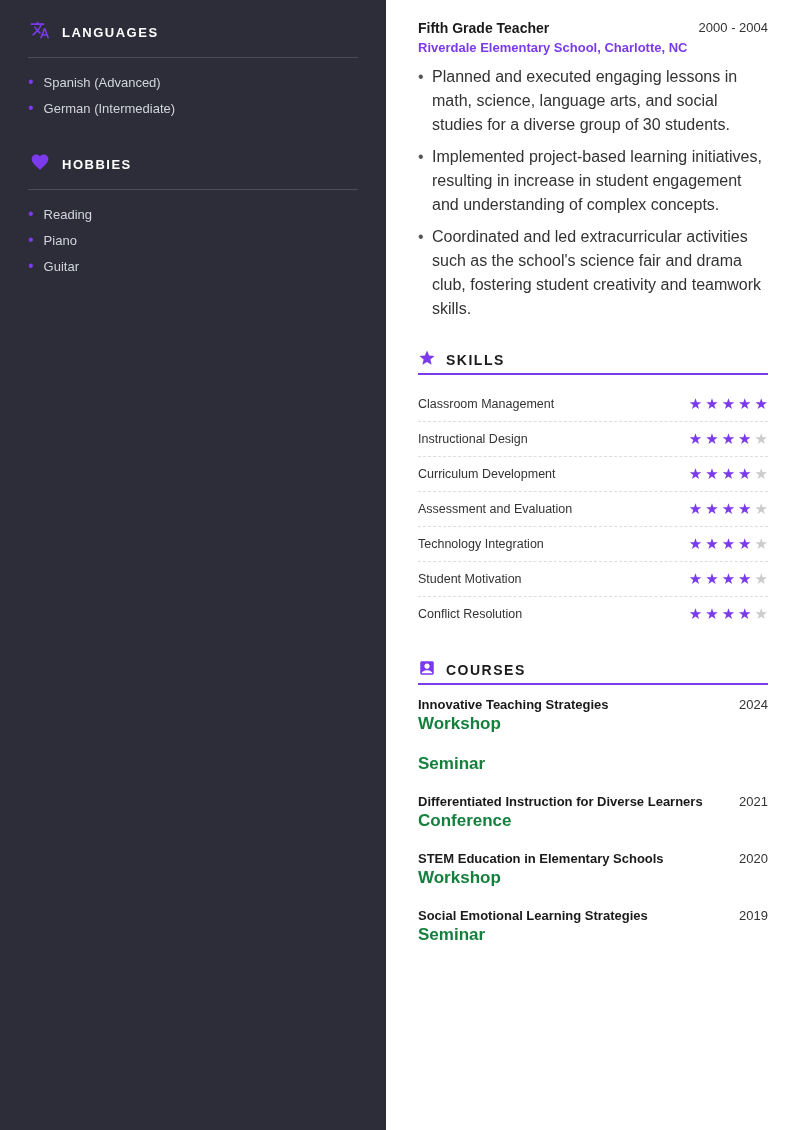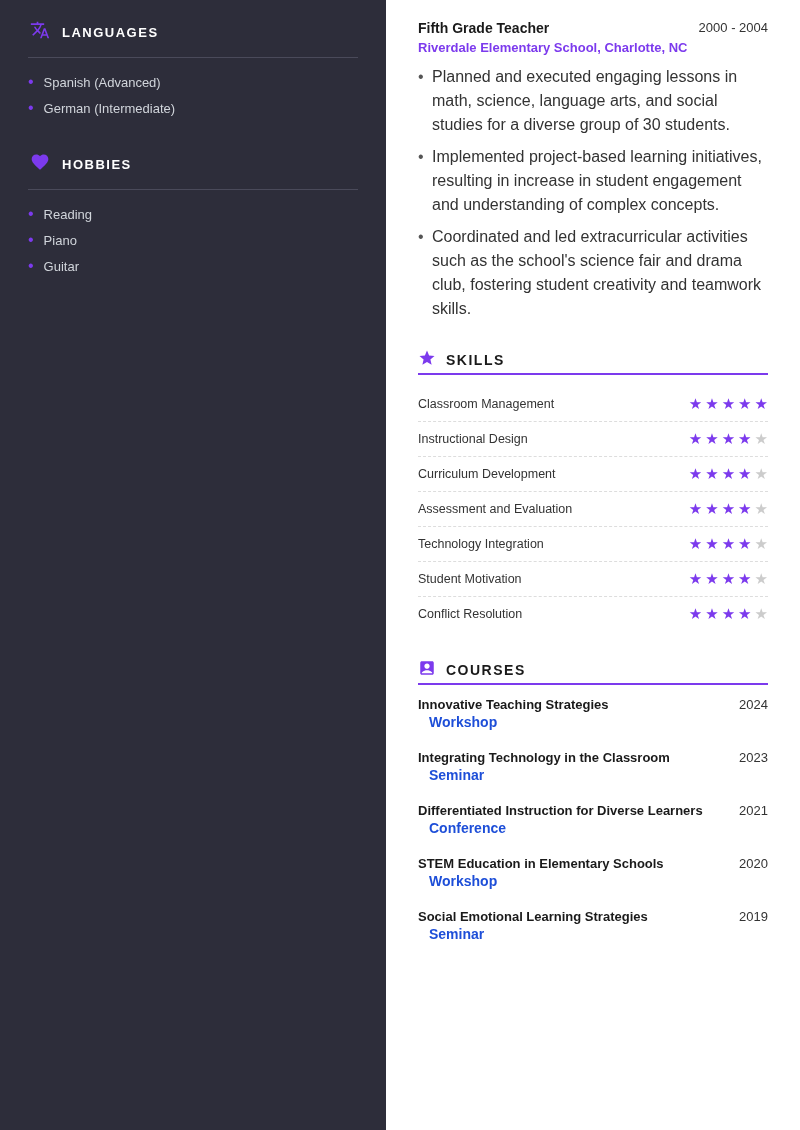--- a/index.html
+++ b/index.html
@@ -212,24 +212,23 @@
       max-width: 340px;
     }
 
     .course-year {
       font-size: 13px;
       color: #333;
       white-space: nowrap;
     }
 
     .course-type {
-      font-size: 14px;
-      color: #1d4ed8;
+      font-size: 17px;
+      color: #15803d;
       font-weight: 600;
-      margin-left: 11px;
     }
 
     
     .icon-svg {
       width: 20px;
       height: 20px;
       fill: #7c3aed;
     }
   </style>
 </head>
@@ -381,24 +380,20 @@
     </div>
     <div class="courses-list">
     <div class="course-block">
           <div class="course-header">
             <span class="course-name">Innovative Teaching Strategies</span>
             <span class="course-year">2024</span>
           </div>
           <div class="course-type">Workshop</div>
         </div>
         <div class="course-block">
-          <div class="course-header">
-            <span class="course-name">Integrating Technology in the Classroom</span>
-            <span class="course-year">2023</span>
-          </div>
           <div class="course-type">Seminar</div>
         </div>
         <div class="course-block">
           <div class="course-header">
             <span class="course-name">Differentiated Instruction for Diverse Learners</span>
             <span class="course-year">2021</span>
           </div>
           <div class="course-type">Conference</div>
         </div>
         <div class="course-block">

